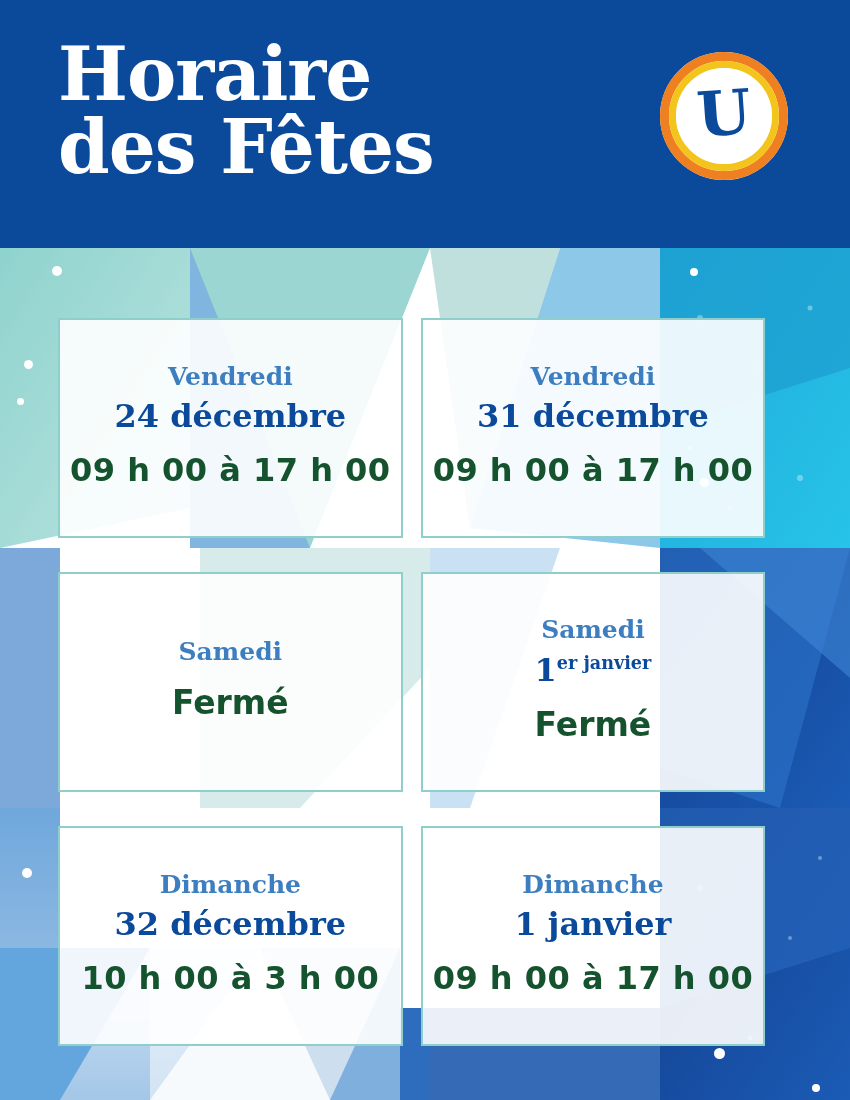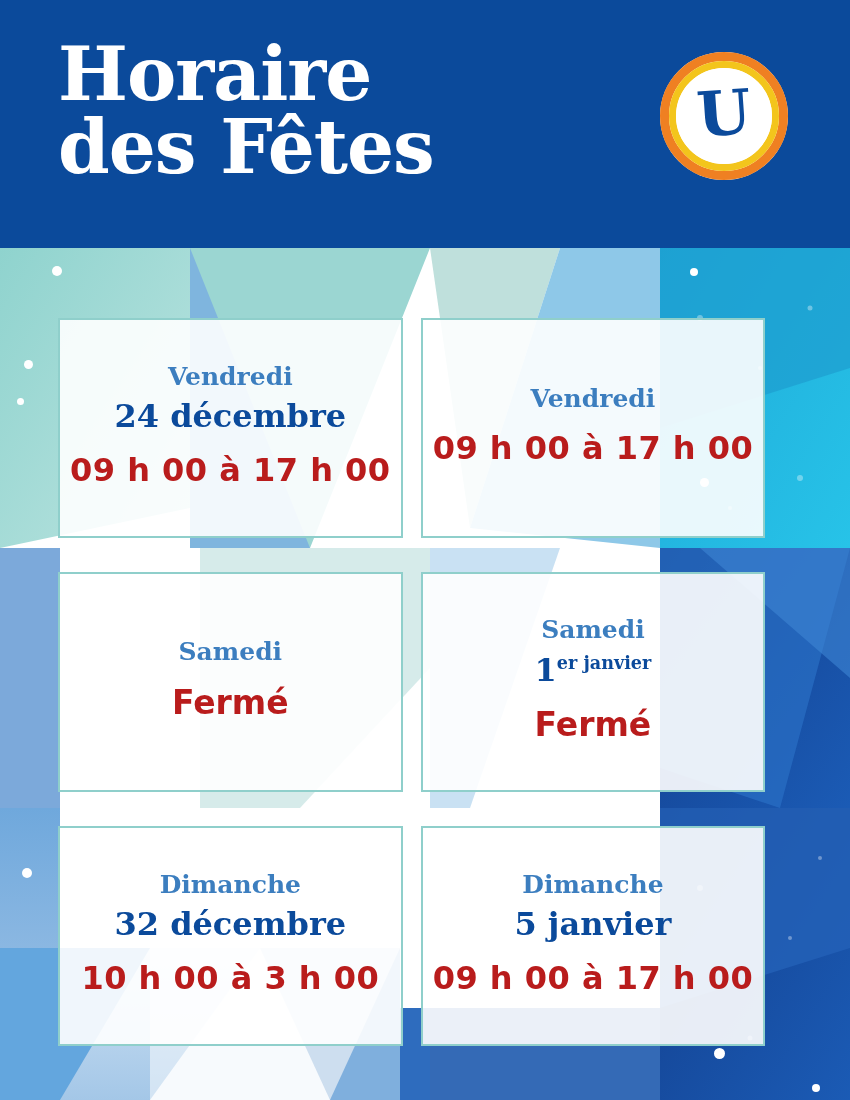--- a/index.html
+++ b/index.html
@@ -149,21 +149,21 @@
     margin-top: 7px;
     white-space: nowrap;
   }
   .card-date sup {
     font-size: 0.55em;
     vertical-align: super;
     line-height: 0;
   }
 
   .card-hours {
-    color: #b91c1c;
+    color: #14532d;
     font-family: "DejaVu Sans", "Liberation Sans", sans-serif;
     font-weight: 700;
     font-size: 32px;
     letter-spacing: 0.5px;
     margin-top: 16px;
     white-space: nowrap;
   }
   .card-hours.closed {
     font-size: 33px;
     letter-spacing: 0;
@@ -282,20 +282,21 @@
   <div class="grid">
 
     <div class="card">
       <div class="card-weekday">Vendredi</div>
       <div class="card-date"><span>24 décembre</span></div>
       <div class="card-hours">09 h 00 à 17 h 00</div>
     </div>
 
     <div class="card">
       <div class="card-weekday">Vendredi</div>
+      <div class="card-date"><span>31 décembre</span></div>
       <div class="card-hours">09 h 00 à 17 h 00</div>
     </div>
 
     <div class="card">
       <div class="card-weekday">Samedi</div>
       <div class="card-hours closed">Fermé</div>
     </div>
 
     <div class="card">
       <div class="card-weekday">Samedi</div>
@@ -304,18 +305,18 @@
     </div>
 
     <div class="card">
       <div class="card-weekday">Dimanche</div>
       <div class="card-date"><span>32 décembre</span></div>
       <div class="card-hours">10 h 00 à 3 h 00</div>
     </div>
 
     <div class="card">
       <div class="card-weekday">Dimanche</div>
-      <div class="card-date"><span>5 janvier</span></div>
+      <div class="card-date"><span>1 janvier</span></div>
       <div class="card-hours">09 h 00 à 17 h 00</div>
     </div>
 
   </div>
 </div>
 
 </body></html>

